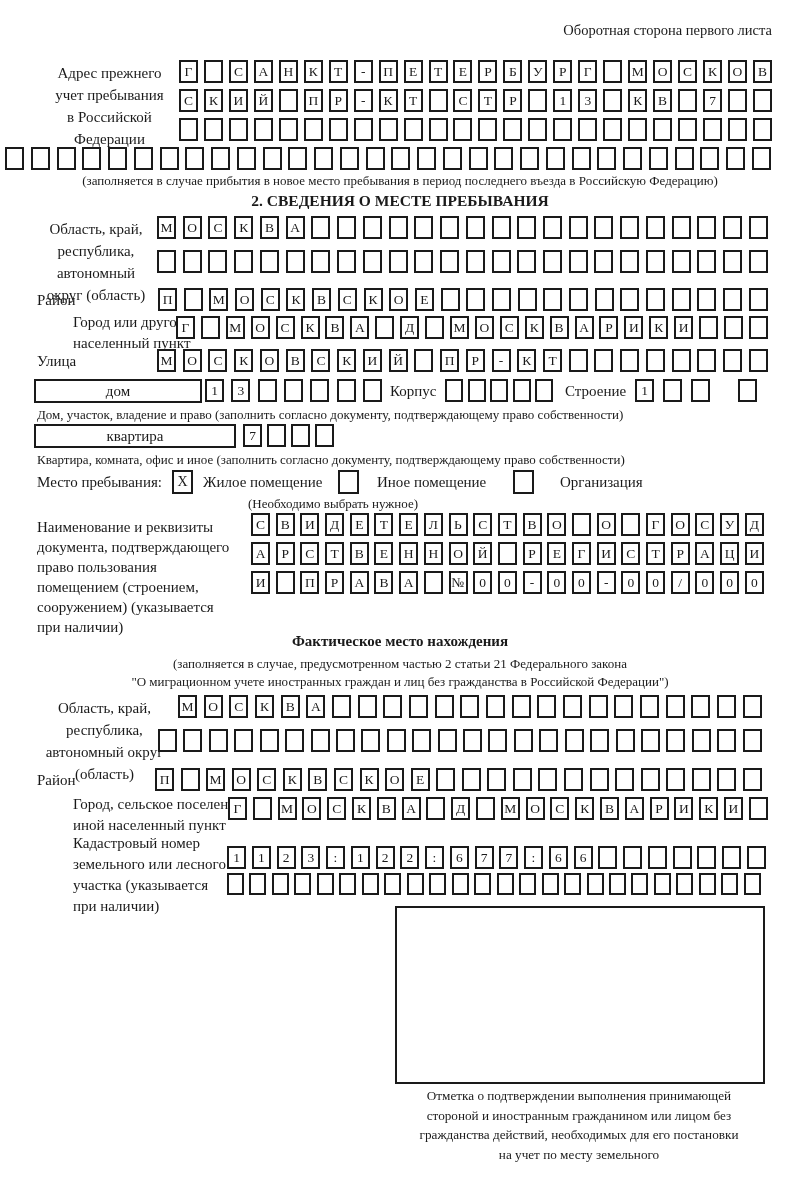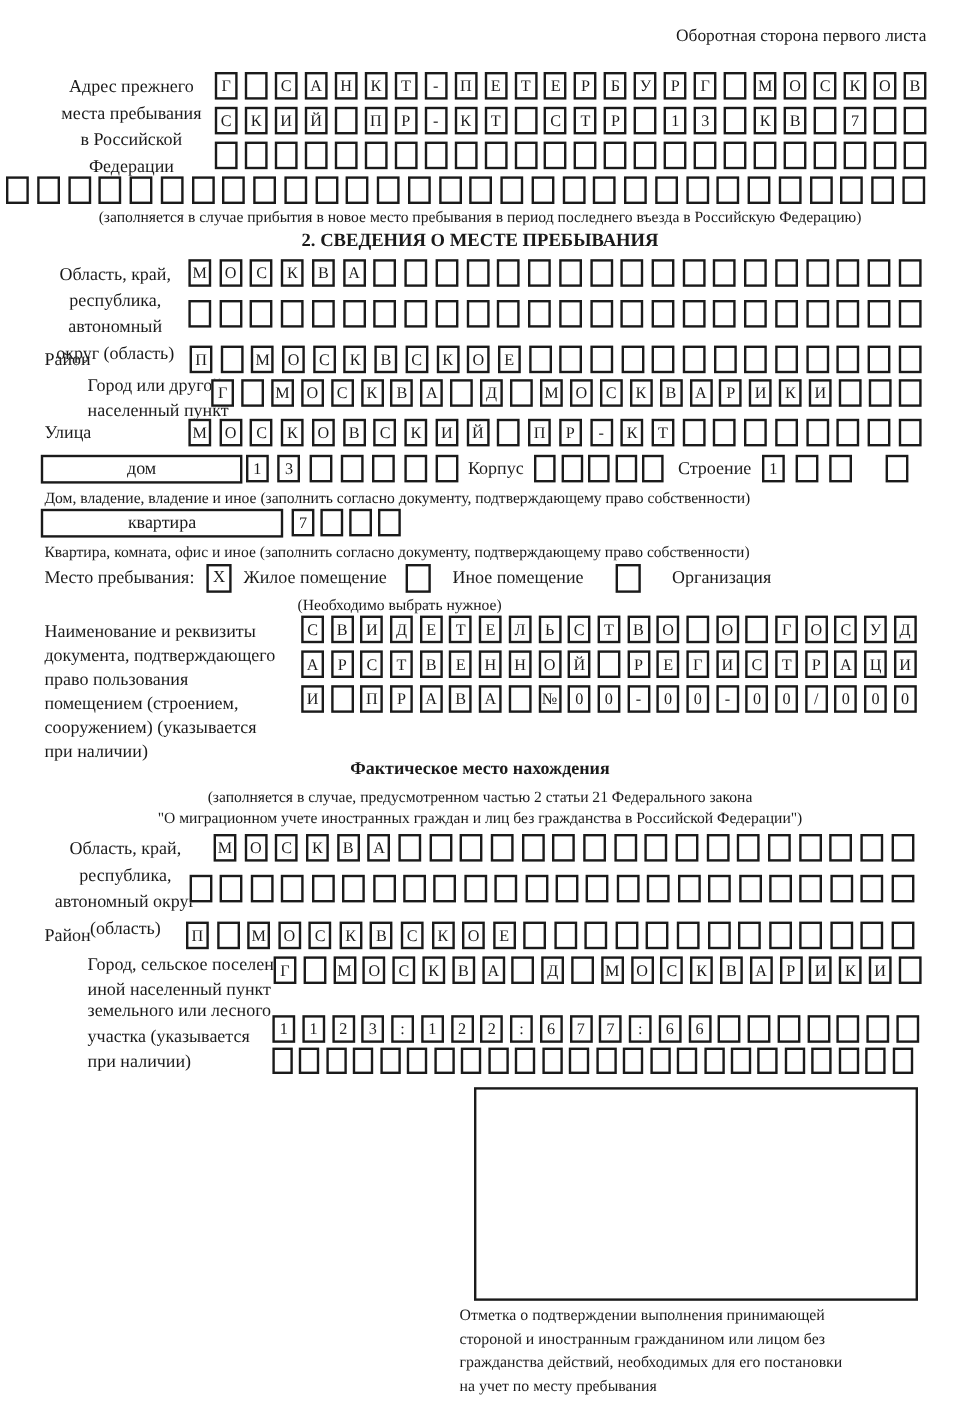--- a/index.html
+++ b/index.html
@@ -18,32 +18,32 @@
   .cell{flex:0 0 19px;width:19px;height:23px;border:2px solid #1a1a1a;box-sizing:border-box;
         display:flex;align-items:center;justify-content:center;font-size:13.5px;background:#fff;}
   .cells-sm .cell{flex-basis:18px;width:18px;}
   .cells-xs .cell{flex-basis:17px;width:17px;height:22px;}
   .boxlabel{border:2px solid #1a1a1a;height:24px;box-sizing:border-box;background:#fff;
         display:flex;align-items:center;justify-content:center;font-size:15px;}
   .chk{width:21px;height:24px;border:2px solid #1a1a1a;box-sizing:border-box;background:#fff;
         display:flex;align-items:center;justify-content:center;font-size:14px;}
   .inlb{font-size:15px;line-height:24px;}
   .stamp{border:2px solid #1a1a1a;background:#fff;}
-  .cap{font-size:13.2px;line-height:19.5px;text-align:left;}
+  .cap{font-size:13.2px;line-height:19.5px;text-align:center;}
 </style>
 </head>
 <body>
 
 <div class="page">
 
   <div class="abs title" style="top:22px;right:28px">Оборотная сторона первого листа</div>
 
   <div class="abs lbl" style="left:37px;top:62px;width:145px">
     <div>Адрес прежнего</div>
-    <div>места пребывания</div>
+    <div>учет пребывания</div>
     <div>в Российской</div>
     <div>Федерации</div>
   </div>
   <div class="abs cellrow" style="left:179px;top:60px;width:593px">
       <span class="cell">Г</span>
       <span class="cell"></span>
       <span class="cell">С</span>
       <span class="cell">А</span>
       <span class="cell">Н</span>
       <span class="cell">К</span>
@@ -322,21 +322,21 @@
     <div class="abs inlb" style="left:565px;top:0">Строение</div>
     <div class="abs cellrow" style="left:635px;top:0;width:75px">
         <span class="cell">1</span>
         <span class="cell"></span>
         <span class="cell"></span>
       </div>
     <div class="abs cellrow" style="left:738px;top:0;width:24px">
         <span class="cell"></span>
       </div>
   </div>
-  <div class="abs note" style="left:37px;top:407px">Дом, владение, владение и иное (заполнить согласно документу, подтверждающему право собственности)</div>
+  <div class="abs note" style="left:37px;top:407px">Дом, участок, владение и право (заполнить согласно документу, подтверждающему право собственности)</div>
 
   <div class="abs" style="left:0;top:424px;width:664px;height:26px">
     <div class="abs boxlabel" style="left:34px;top:0;width:202px">квартира</div>
     <div class="abs cellrow" style="left:243px;top:0;width:91px">
         <span class="cell">7</span>
         <span class="cell"></span>
         <span class="cell"></span>
         <span class="cell"></span>
       </div>
   </div>
@@ -544,20 +544,21 @@
       <span class="cell">В</span>
       <span class="cell">А</span>
       <span class="cell">Р</span>
       <span class="cell">И</span>
       <span class="cell">К</span>
       <span class="cell">И</span>
       <span class="cell"></span>
     </div>
 
   <div class="abs lbl21" style="left:37px;top:833px;width:185px">
+    <div>Кадастровый номер</div>
     <div>земельного или лесного</div>
     <div>участка (указывается</div>
     <div>при наличии)</div>
   </div>
   <div class="abs cellrow" style="left:227px;top:846px;width:539px">
       <span class="cell">1</span>
       <span class="cell">1</span>
       <span class="cell">2</span>
       <span class="cell">3</span>
       <span class="cell">:</span>
@@ -604,16 +605,16 @@
       <span class="cell"></span>
       <span class="cell"></span>
       <span class="cell"></span>
     </div>
 
   <div class="abs stamp" style="left:395px;top:906px;width:366px;height:174px"></div>
   <div class="abs cap" style="left:383px;top:1086px;width:392px">
     <div>Отметка о подтверждении выполнения принимающей</div>
     <div>стороной и иностранным гражданином или лицом без</div>
     <div>гражданства действий, необходимых для его постановки</div>
-    <div>на учет по месту пребывания</div>
+    <div>на учет по месту земельного</div>
   </div>
 
 </div>
 
 </body></html>

